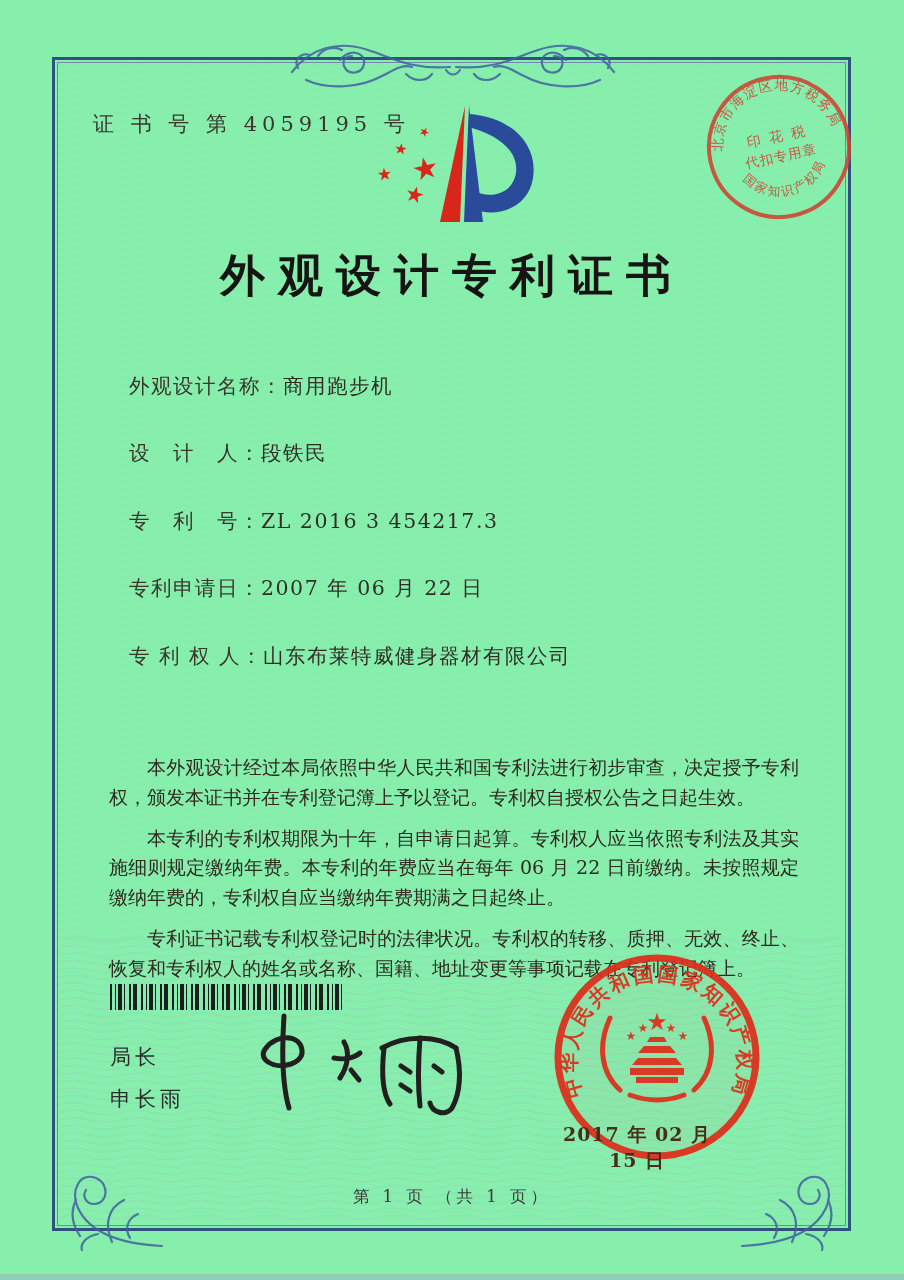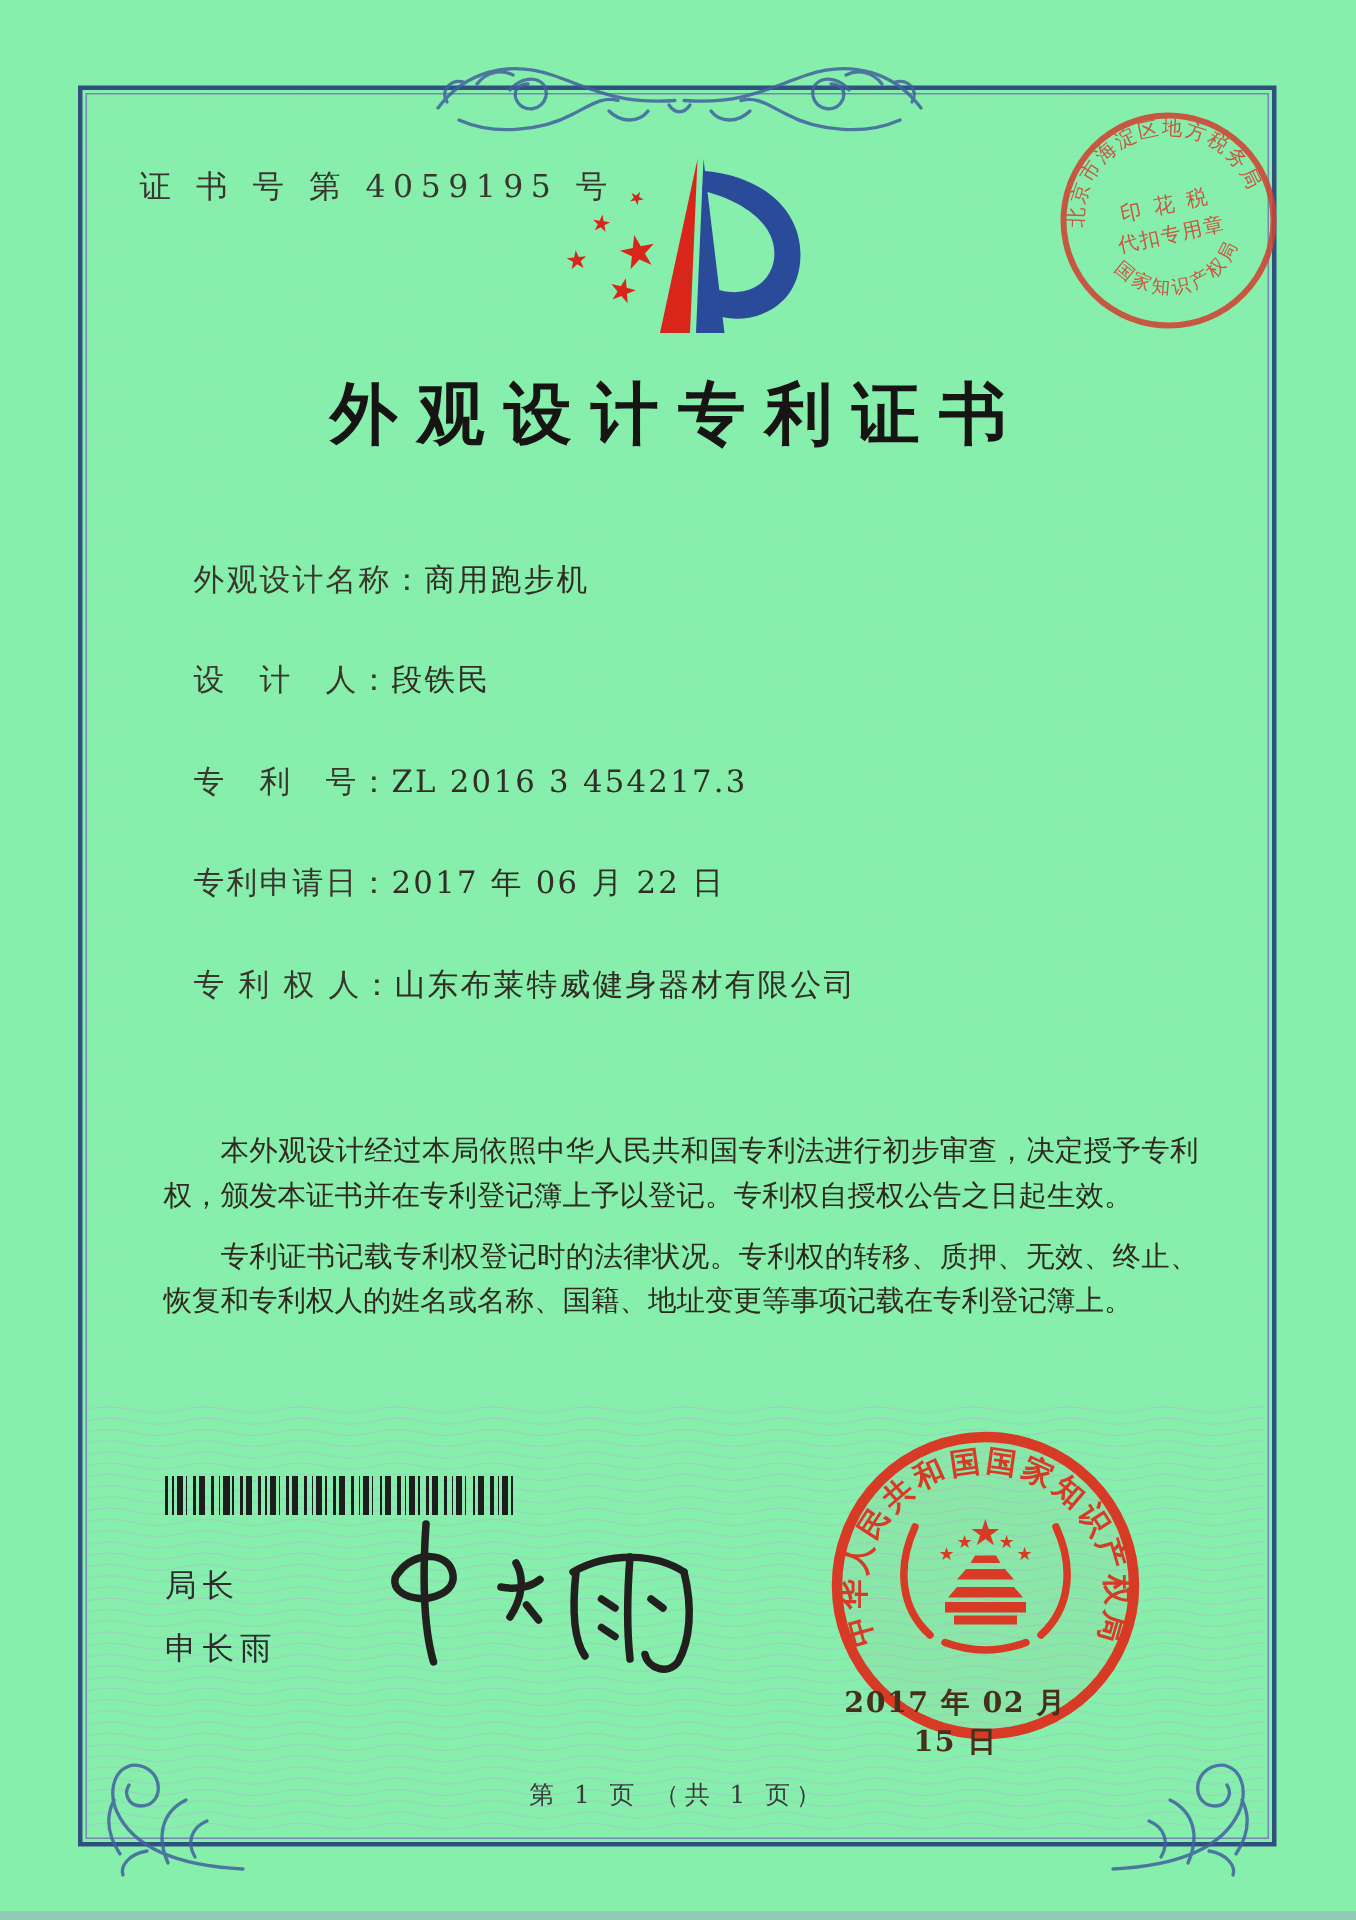--- a/index.html
+++ b/index.html
@@ -158,29 +158,30 @@
     <div class="field-row">
       <span class="f-label">外观设计名称：</span><span class="f-value">商用跑步机</span>
     </div>
     <div class="field-row">
       <span class="f-label">设　计　人：</span><span class="f-value">段铁民</span>
     </div>
     <div class="field-row">
       <span class="f-label">专　利　号：</span><span class="f-value">ZL 2016 3 454217.3</span>
     </div>
     <div class="field-row">
-      <span class="f-label">专利申请日：</span><span class="f-value">2017 年 06 月 22 日</span>
+      <span class="f-label">专利申请日：</span><span class="f-value">2007 年 06 月 22 日</span>
     </div>
     <div class="field-row">
       <span class="f-label">专 利 权 人：</span><span class="f-value">山东布莱特威健身器材有限公司</span>
     </div>
   </div>
 
   <div class="body-text">
     <p>本外观设计经过本局依照中华人民共和国专利法进行初步审查，决定授予专利权，颁发本证书并在专利登记簿上予以登记。专利权自授权公告之日起生效。</p>
+    <p>本专利的专利权期限为十年，自申请日起算。专利权人应当依照专利法及其实施细则规定缴纳年费。本专利的年费应当在每年 06 月 22 日前缴纳。未按照规定缴纳年费的，专利权自应当缴纳年费期满之日起终止。</p>
     <p>专利证书记载专利权登记时的法律状况。专利权的转移、质押、无效、终止、恢复和专利权人的姓名或名称、国籍、地址变更等事项记载在专利登记簿上。</p>
   </div>
 
   <div class="barcode"></div>
 
   <div class="signer-title">局长</div>
   <div class="signer-name">申长雨</div>
 
   <svg class="signature" viewBox="0 0 252 120">
     <g stroke="#21201e" stroke-width="5" fill="none" stroke-linecap="round" stroke-linejoin="round">

